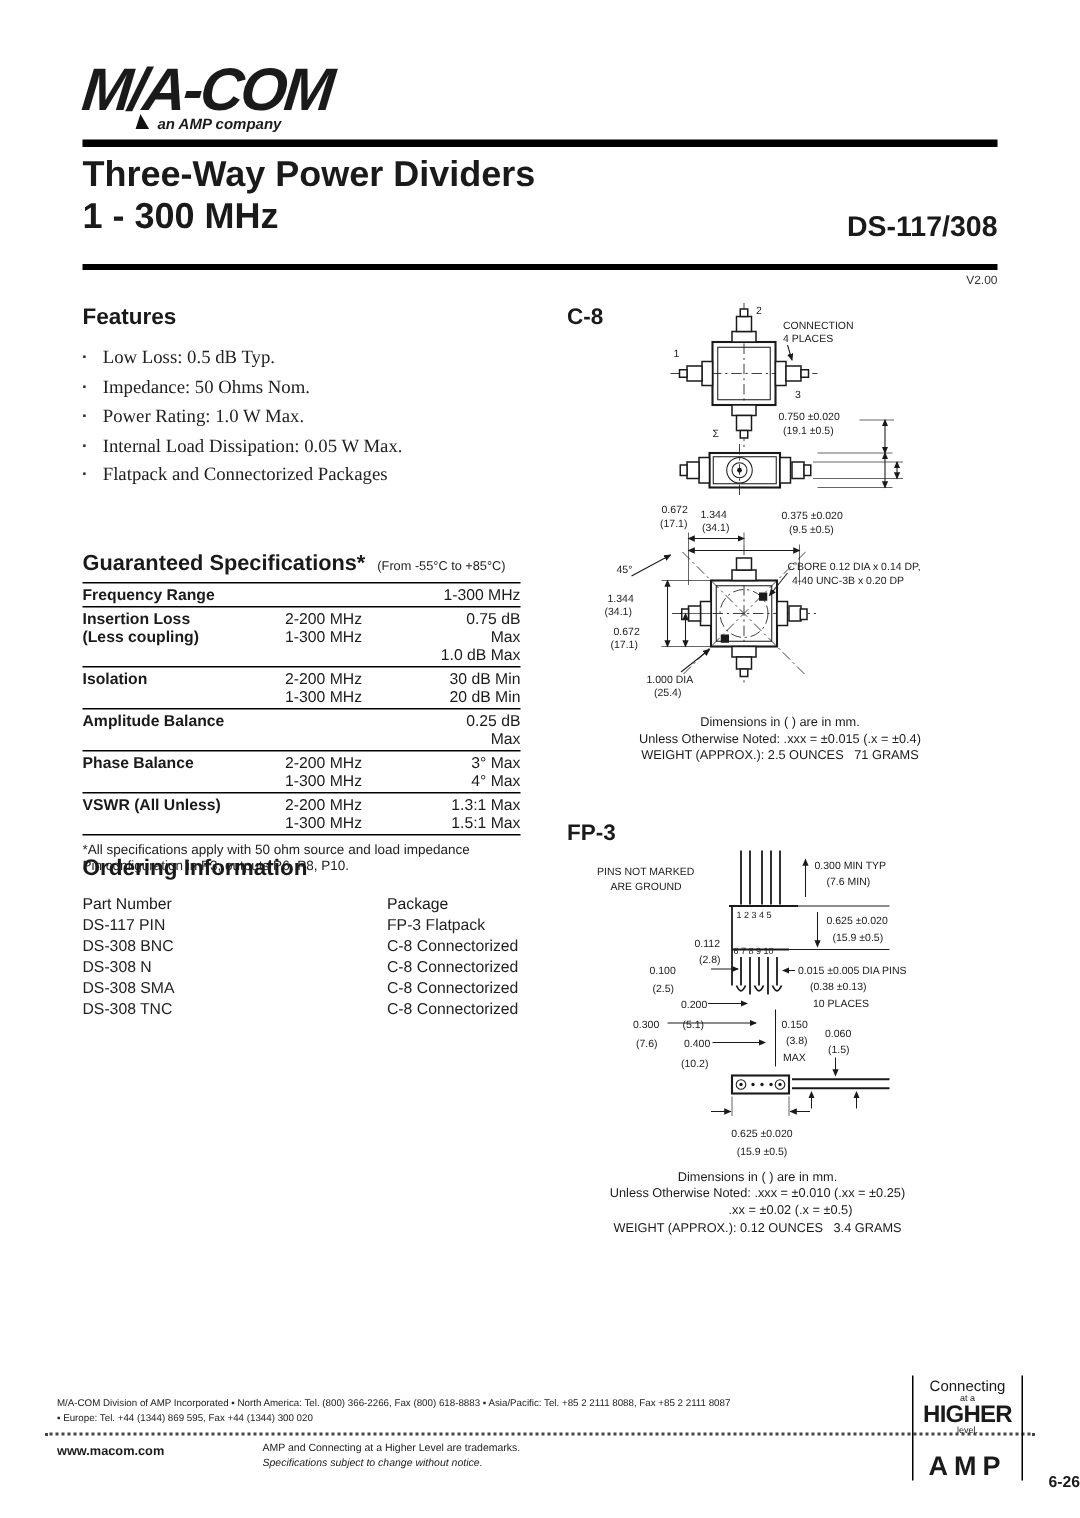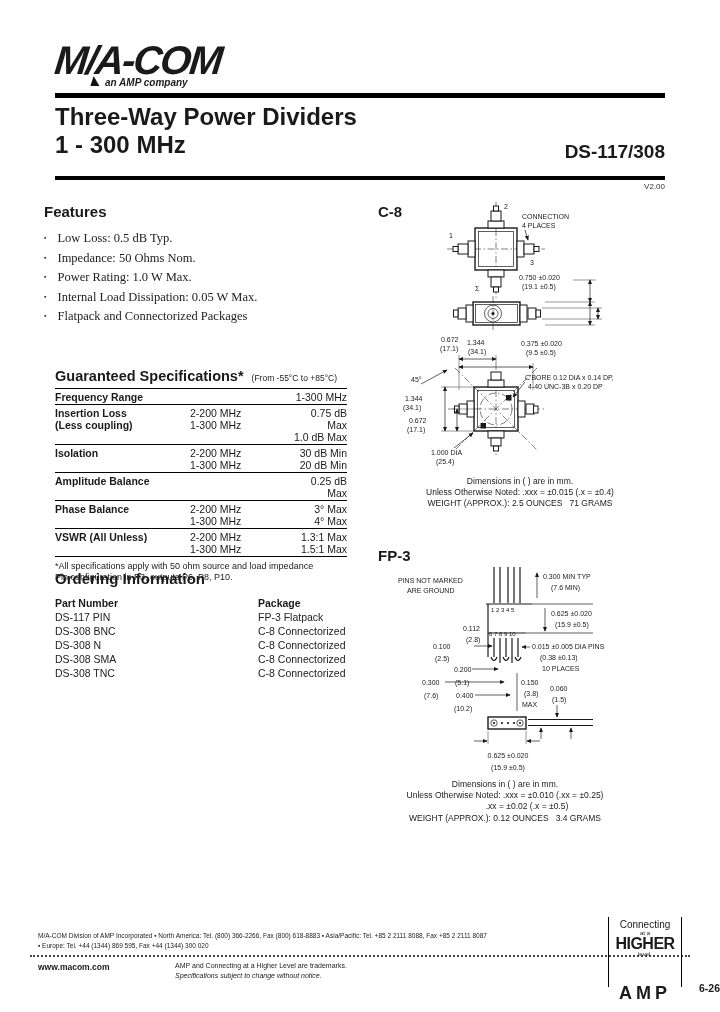--- a/index.html
+++ b/index.html
@@ -14,38 +14,38 @@
   .logo-tri{display:inline-block;width:0;height:0;border-left:9px solid #111;border-top:10px solid transparent;
             margin-right:4px;transform:skewX(-18deg);}
   .rule1{position:absolute;left:55px;top:93px;width:610px;height:5px;background:#000;}
   .rule2{position:absolute;left:55px;top:176px;width:610px;height:4px;background:#000;}
   .titles{position:absolute;left:55px;top:103px;font:700 24px/28px "Liberation Sans",sans-serif;letter-spacing:0;}
   .docnum{position:absolute;right:55px;top:141px;font:700 19px "Liberation Sans",sans-serif;text-align:right;}
   .version{position:absolute;right:55px;top:182px;font:400 8px "Liberation Sans",sans-serif;color:#333;}
 
   
   h2.sec{font:700 15px "Liberation Sans",sans-serif;margin:0 0 9px 0;}
-  .features{position:absolute;left:44px;top:203px;width:320px;}
+  .features{position:absolute;left:55px;top:203px;width:320px;}
   .features ul{list-style:none;margin:0;padding:0;font-family:"Liberation Serif",serif;
                font-size:12.5px;line-height:19.5px;color:#222;}
   .features .blt{font-size:7px;margin-right:11px;vertical-align:2px;color:#333;}
 
   .specs{position:absolute;left:55px;top:368px;width:292px;}
   .specs .hrow{display:flex;align-items:baseline;margin-bottom:4px;}
   .specs .hrow h2{margin:0;font:700 14.5px "Liberation Sans",sans-serif;}
   .specs .temp{font:400 8.5px "Liberation Sans",sans-serif;margin-left:8px;color:#222;}
   .spec-table{border-top:1.5px solid #000;font-size:10.5px;line-height:12px;}
   .sg{display:grid;grid-template-columns:135px 100px 1fr;border-bottom:1.5px solid #000;padding:1.5px 0;}
   .sg .p{font-weight:700;}
   .sg .v{text-align:right;}
   .fns{margin-top:4px;font-size:9px;line-height:11px;color:#222;}
 
   .ordering{position:absolute;left:55px;top:570px;width:320px;}
   .ord-grid{display:grid;grid-template-columns:203px 1fr;font-size:10.5px;line-height:14px;color:#222;}
-  .ord-grid .hd{font-weight:700;color:#1a1a1a;}
+  .ord-grid .hd{font-weight:400;color:#1a1a1a;}
 
   
   .figlabel{position:absolute;font:700 15px "Liberation Sans",sans-serif;}
   svg text{font-family:"Liberation Sans",sans-serif;fill:#1a1a1a;}
   .t7{font-size:7px;}
   .t6{font-size:6px;}
   .t85{font-size:8.5px;}
   .mid{text-anchor:middle;}
   .ol{fill:none;stroke:#1a1a1a;stroke-width:1.4;}
   .il2{fill:none;stroke:#1a1a1a;stroke-width:.7;}
@@ -61,21 +61,21 @@
   .site{position:absolute;left:38px;top:962px;font:700 8.5px "Liberation Sans",sans-serif;}
   .tms{position:absolute;left:175px;top:961px;font-size:7px;line-height:10px;color:#222;}
   .tms .it{font-style:italic;}
   .pagenum{position:absolute;left:0;right:0;top:982px;text-align:right;font:700 10.5px "Liberation Sans",sans-serif;}
   .logobox{position:absolute;left:608px;top:917px;width:72px;height:70px;
            border-left:1px solid #000;border-right:1px solid #000;text-align:center;}
   .lb1{font-size:10px;margin-top:2px;}
   .lb2{font-size:6px;line-height:6px;}
   .lb3{font:700 16px/15px "Liberation Sans",sans-serif;letter-spacing:-.5px;}
   .lb4{font-size:6px;line-height:7px;}
-  .lbamp{margin-top:25px;font:900 18px "Liberation Sans",sans-serif;letter-spacing:4px;}
+  .lbamp{margin-top:9px;font:900 18px "Liberation Sans",sans-serif;letter-spacing:4px;}
 </style>
 </head>
 <body>
 
 <div class="page">
 
   <div class="logo-main">M/A-COM</div>
   <div class="logo-sub"><span class="logo-tri"></span><span>an AMP company</span></div>
   <div class="rule1"></div>
   <div class="titles">

